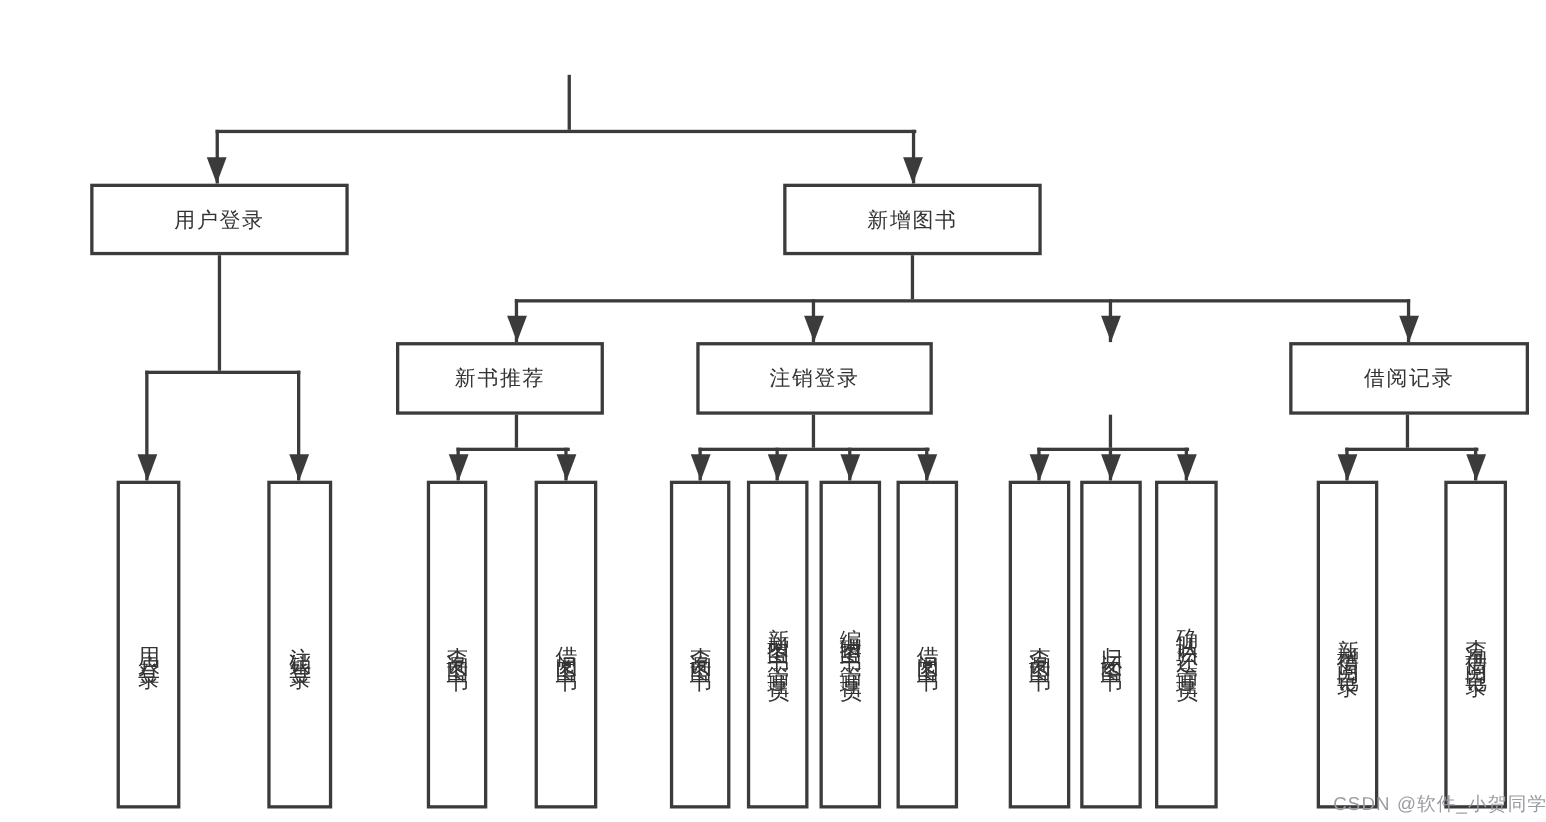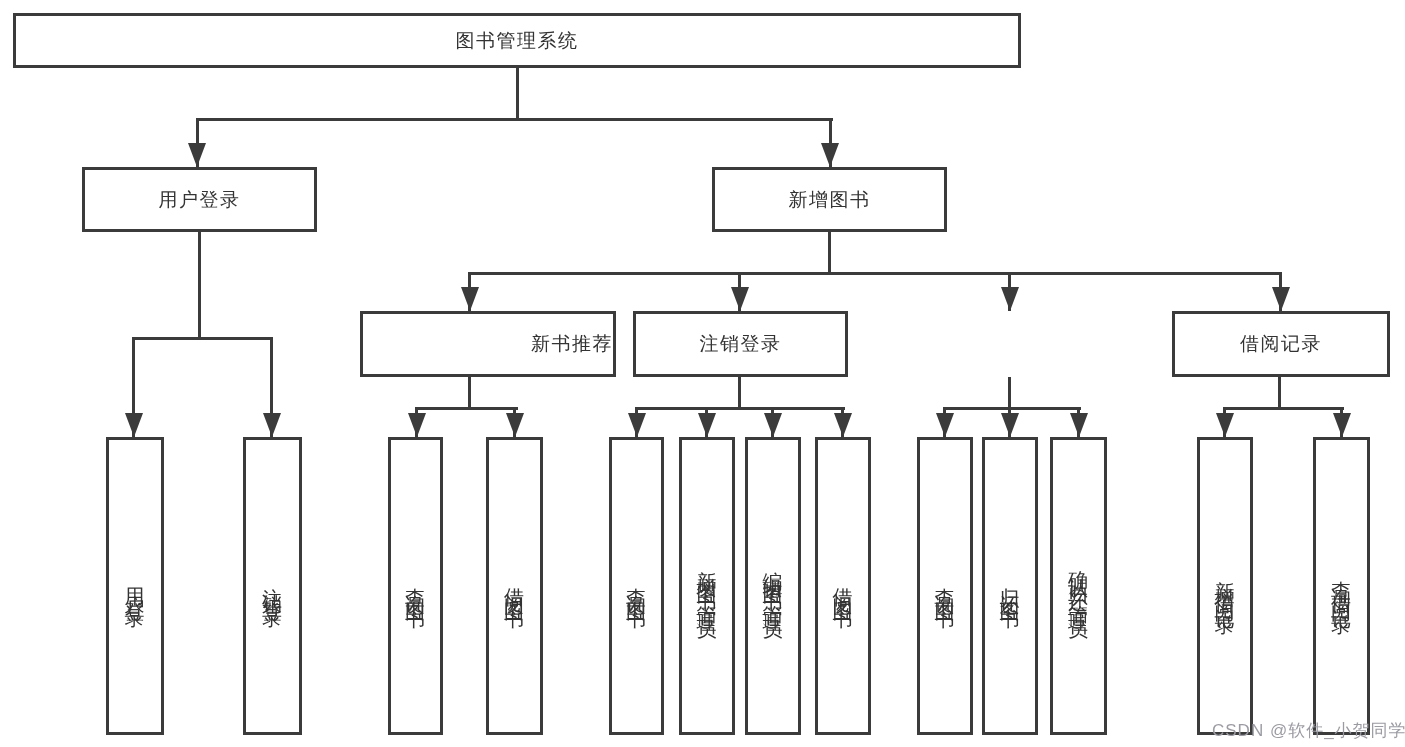--- a/index.html
+++ b/index.html
@@ -28,23 +28,20 @@
     border-right:9px solid transparent;
     border-top:24px solid var(--line);
   }
   .watermark{position:absolute;left:1212px;top:719px;font-size:17px;color:var(--watermark);letter-spacing:1px;white-space:nowrap;}
 </style>
 </head>
 <body>
 
 <div class="canvas">
 
-  <div class="node h-label" style="left:13px;top:13px;width:1008px;height:55px;">
-    <span>图书管理系统</span>
-  </div>
 
   <div class="v" style="left:516px;top:68px;height:50px;"></div>
   <div class="hl" style="left:196px;top:118px;width:637px;"></div>
   <div class="v" style="left:196px;top:118px;height:49px;"></div>
   <div class="arrow" style="left:188px;top:143px;"></div>
   <div class="v" style="left:829px;top:118px;height:49px;"></div>
   <div class="arrow" style="left:821px;top:143px;"></div>
 
   <div class="node h-label" style="left:82px;top:167px;width:235px;height:65px;">
     <span>用户登录</span>
@@ -64,21 +61,21 @@
   <div class="hl" style="left:468px;top:272px;width:814px;"></div>
   <div class="v" style="left:468px;top:272px;height:39px;"></div>
   <div class="arrow" style="left:461px;top:287px;"></div>
   <div class="v" style="left:738px;top:272px;height:39px;"></div>
   <div class="arrow" style="left:731px;top:287px;"></div>
   <div class="v" style="left:1008px;top:272px;height:39px;"></div>
   <div class="arrow" style="left:1001px;top:287px;"></div>
   <div class="v" style="left:1279px;top:272px;height:39px;"></div>
   <div class="arrow" style="left:1272px;top:287px;"></div>
 
-  <div class="node h-label" style="left:360px;top:311px;width:256px;height:66px;justify-content:flex-end;">
+  <div class="node h-label" style="left:360px;top:311px;width:189px;height:66px;">
     <span>新书推荐</span>
   </div>
   <div class="node h-label" style="left:633px;top:311px;width:215px;height:66px;">
     <span>注销登录</span>
   </div>
   <div class="node h-label" style="left:1172px;top:311px;width:218px;height:66px;">
     <span>借阅记录</span>
   </div>
 
   <div class="v" style="left:468px;top:377px;height:30px;"></div>

